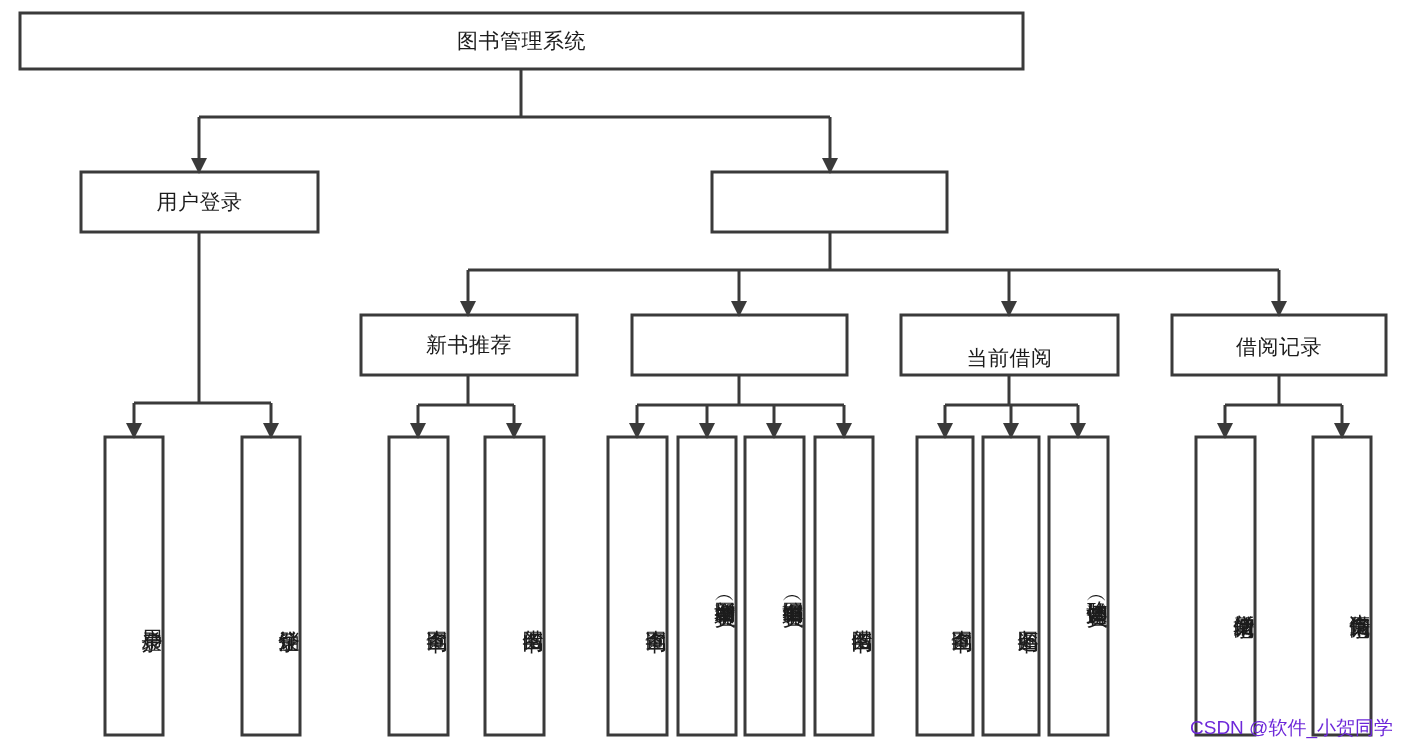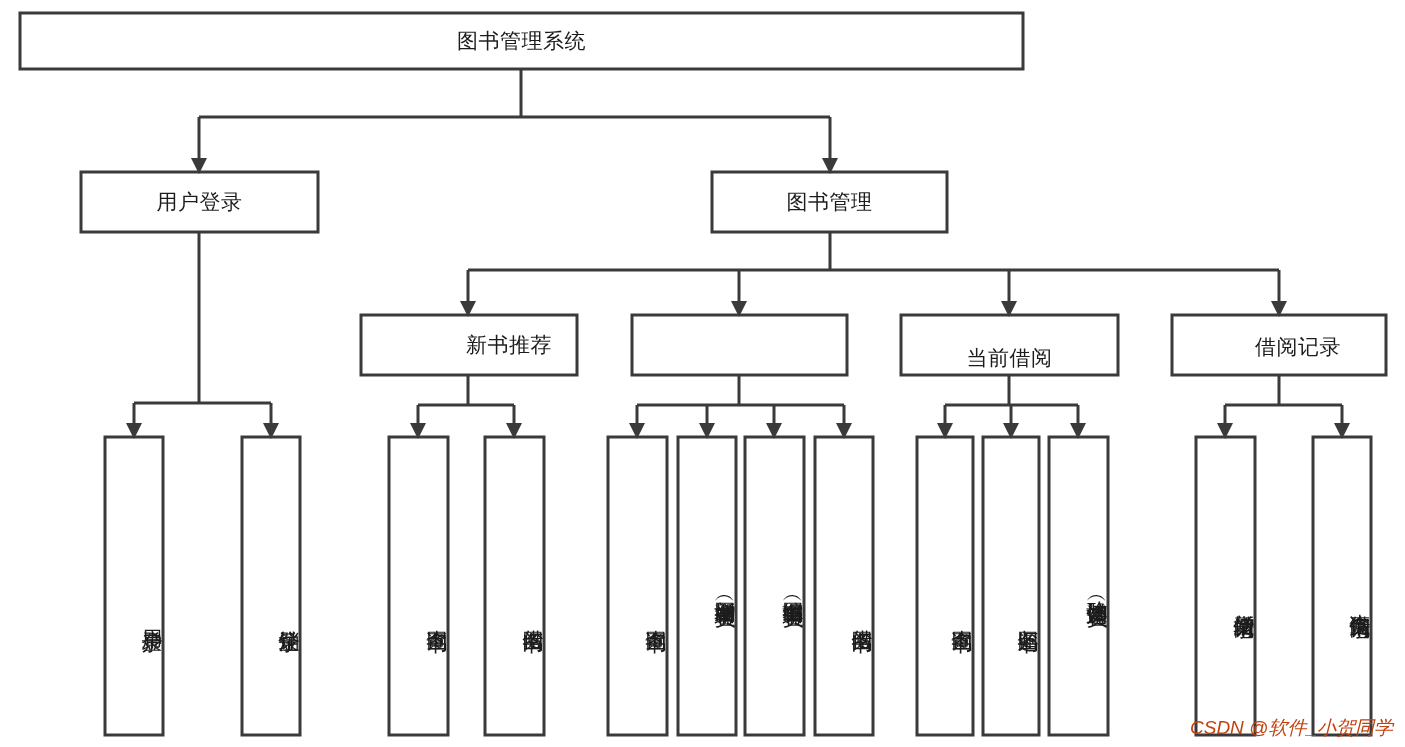--- a/index.html
+++ b/index.html
@@ -57,25 +57,24 @@
     color: #1c1c1c;
     font-size: 21px;
     line-height: 1.06;
     writing-mode: vertical-rl;
     text-orientation: upright;
     letter-spacing: 1px;
     pointer-events: none;
   }
   .watermark {
     position: absolute;
-    color: #c2410c;
+    color: #6d28d9;
     font-size: 19px;
     white-space: nowrap;
     pointer-events: none;
-    font-style: italic;
   }
 </style>
 </head>
 <body>
 
 <div id="diagram-root">
 
   <svg class="canvas" viewBox="0 0 1405 747">
     <defs>
       <marker id="arrow" viewBox="0 0 12 14" refX="6" refY="13" markerWidth="12" markerHeight="14" orient="auto-start-reverse">
@@ -173,25 +172,24 @@
       <path class="conn" d="M 1225 405 L 1225 425"></path>
       <path class="arrow-head" d="M 1217 423 L 1233 423 L 1225 439 Z"></path>
       <path class="conn" d="M 1342 405 L 1342 425"></path>
       <path class="arrow-head" d="M 1334 423 L 1350 423 L 1342 439 Z"></path>
     </g>
   </svg>
 
   <div class="node-label-h" style="left:20px; top:13px; width:1003px; height:56px;">图书管理系统</div>
 
   <div class="node-label-h" style="left:81px; top:172px; width:237px; height:60px;">用户登录</div>
-  <div class="node-label-h" style="left:712px; top:172px; width:235px; height:60px;">图书管理</div>
-
-  <div class="node-label-h" style="left:361px; top:315px; width:216px; height:60px;padding-left:40px;">新书推荐</div>
+
+  <div class="node-label-h" style="left:361px; top:315px; width:216px; height:60px;">新书推荐</div>
   <div class="node-label-h" style="left:901px; top:328px; width:217px; height:60px;">当前借阅</div>
-  <div class="node-label-h" style="left:1172px; top:315px; width:214px; height:64px;padding-left:19px;">借阅记录</div>
+  <div class="node-label-h" style="left:1172px; top:315px; width:214px; height:64px;">借阅记录</div>
 
   <div class="node-label-v" style="left:105px; top:500px; width:58px; height:230px;">用户登录</div>
   <div class="node-label-v" style="left:242px; top:500px; width:58px; height:230px;">注销登录</div>
 
   <div class="node-label-v" style="left:389px; top:500px; width:59px; height:230px;">查询图书</div>
   <div class="node-label-v" style="left:485px; top:500px; width:59px; height:230px;">借阅图书</div>
 
   <div class="node-label-v" style="left:608px; top:500px; width:59px; height:230px;">查询图书</div>
   <div class="node-label-v" style="left:678px; top:443px; width:58px; height:290px;">新增图书（管理员）</div>
   <div class="node-label-v" style="left:745px; top:443px; width:59px; height:290px;">编辑图书（管理员）</div>

